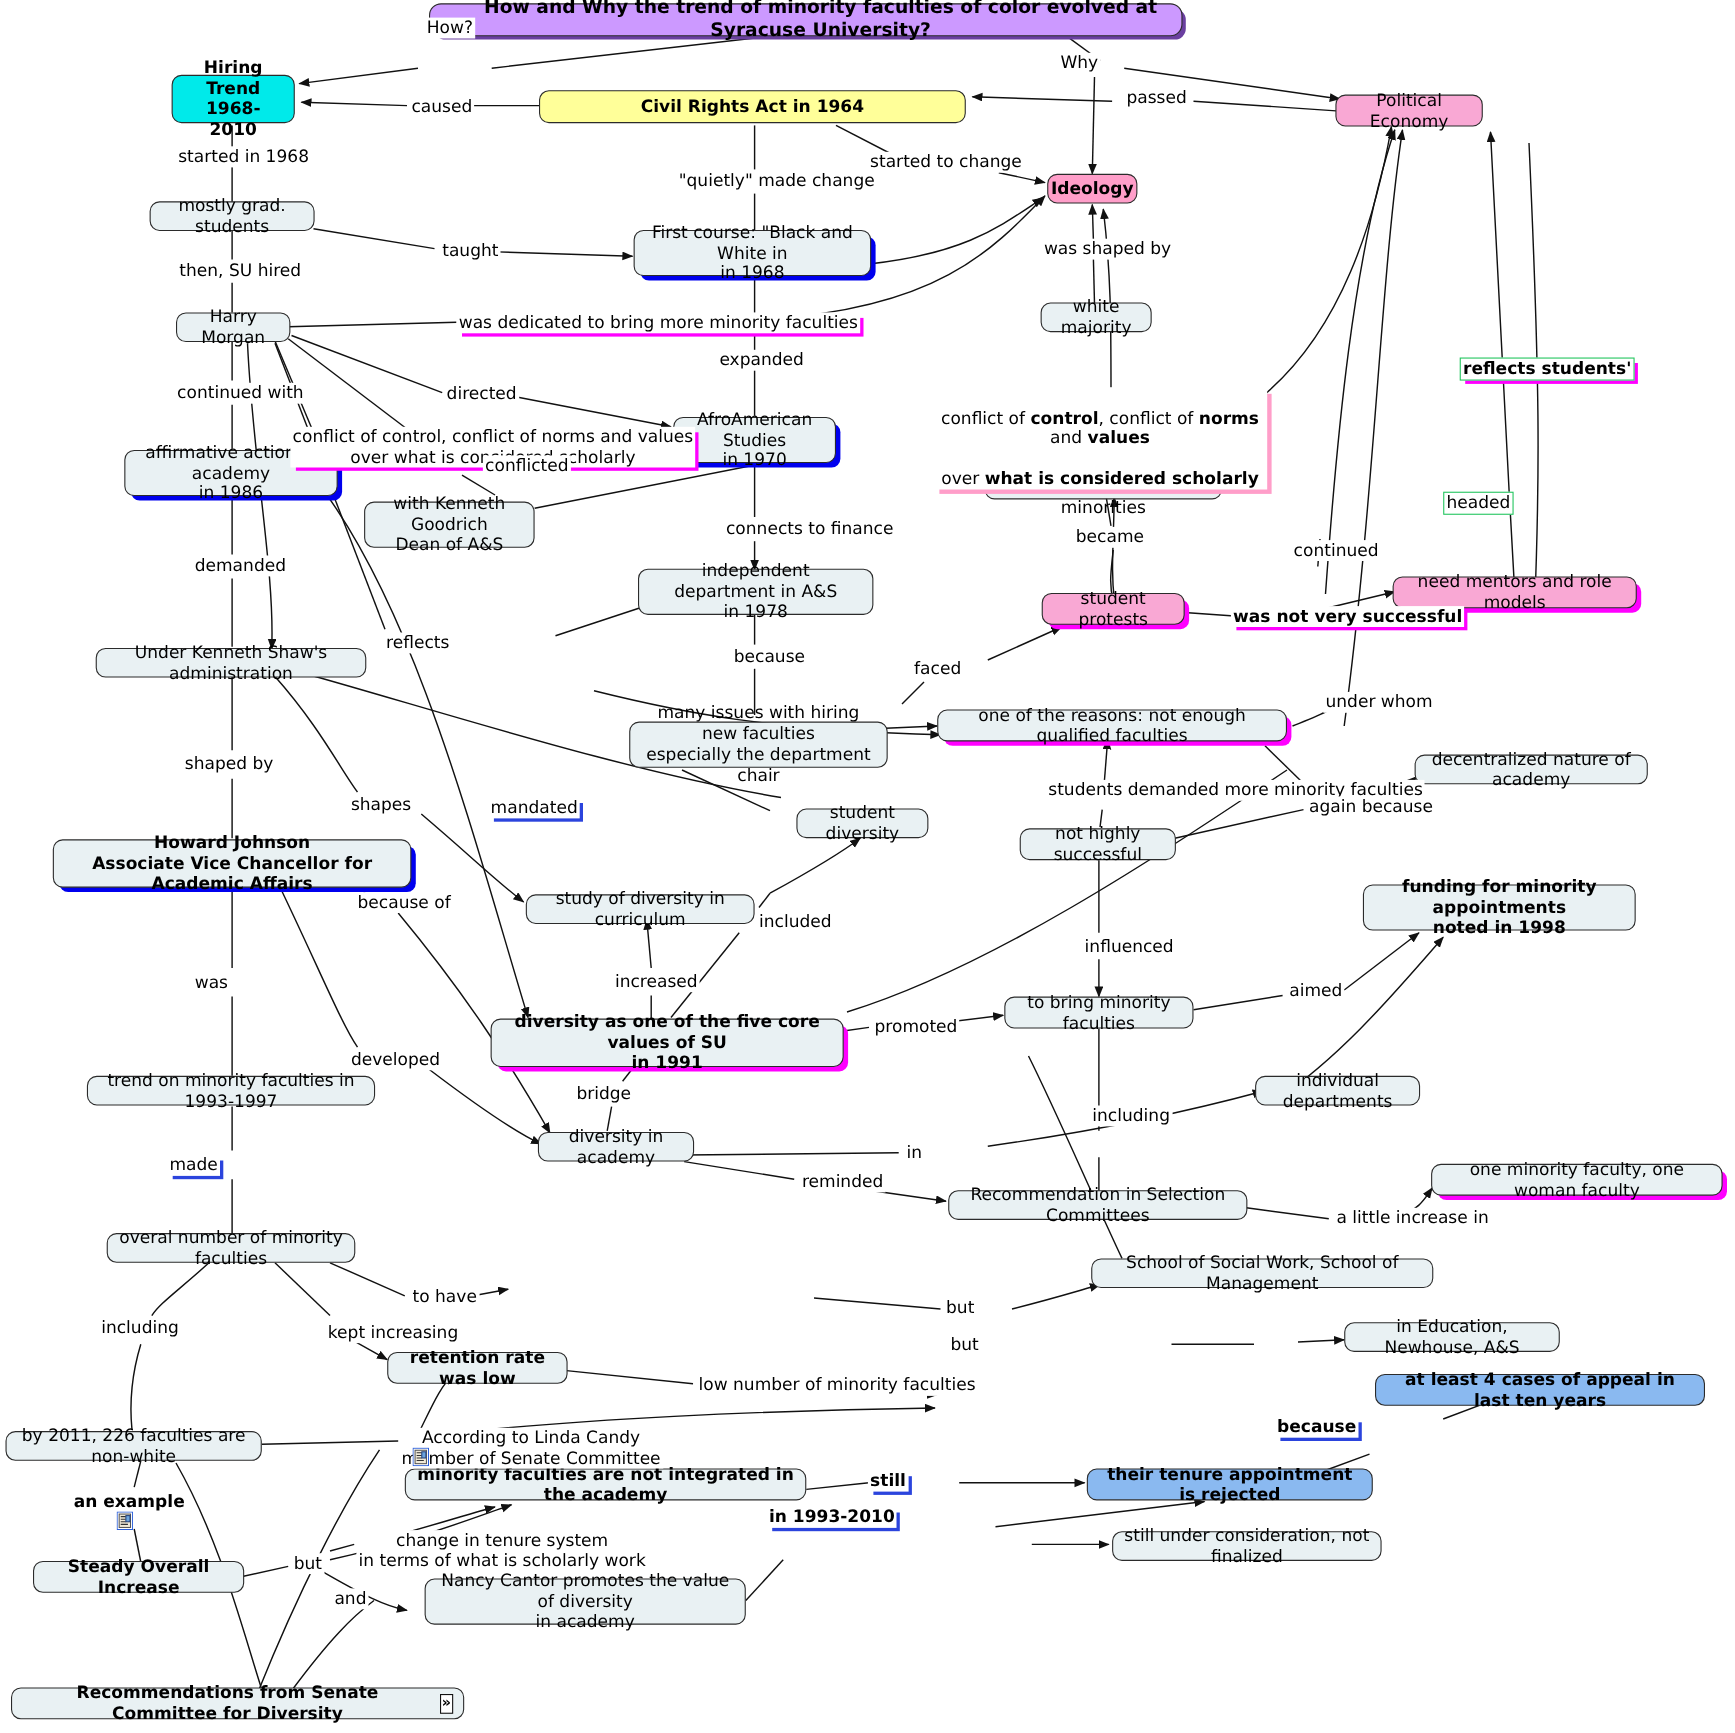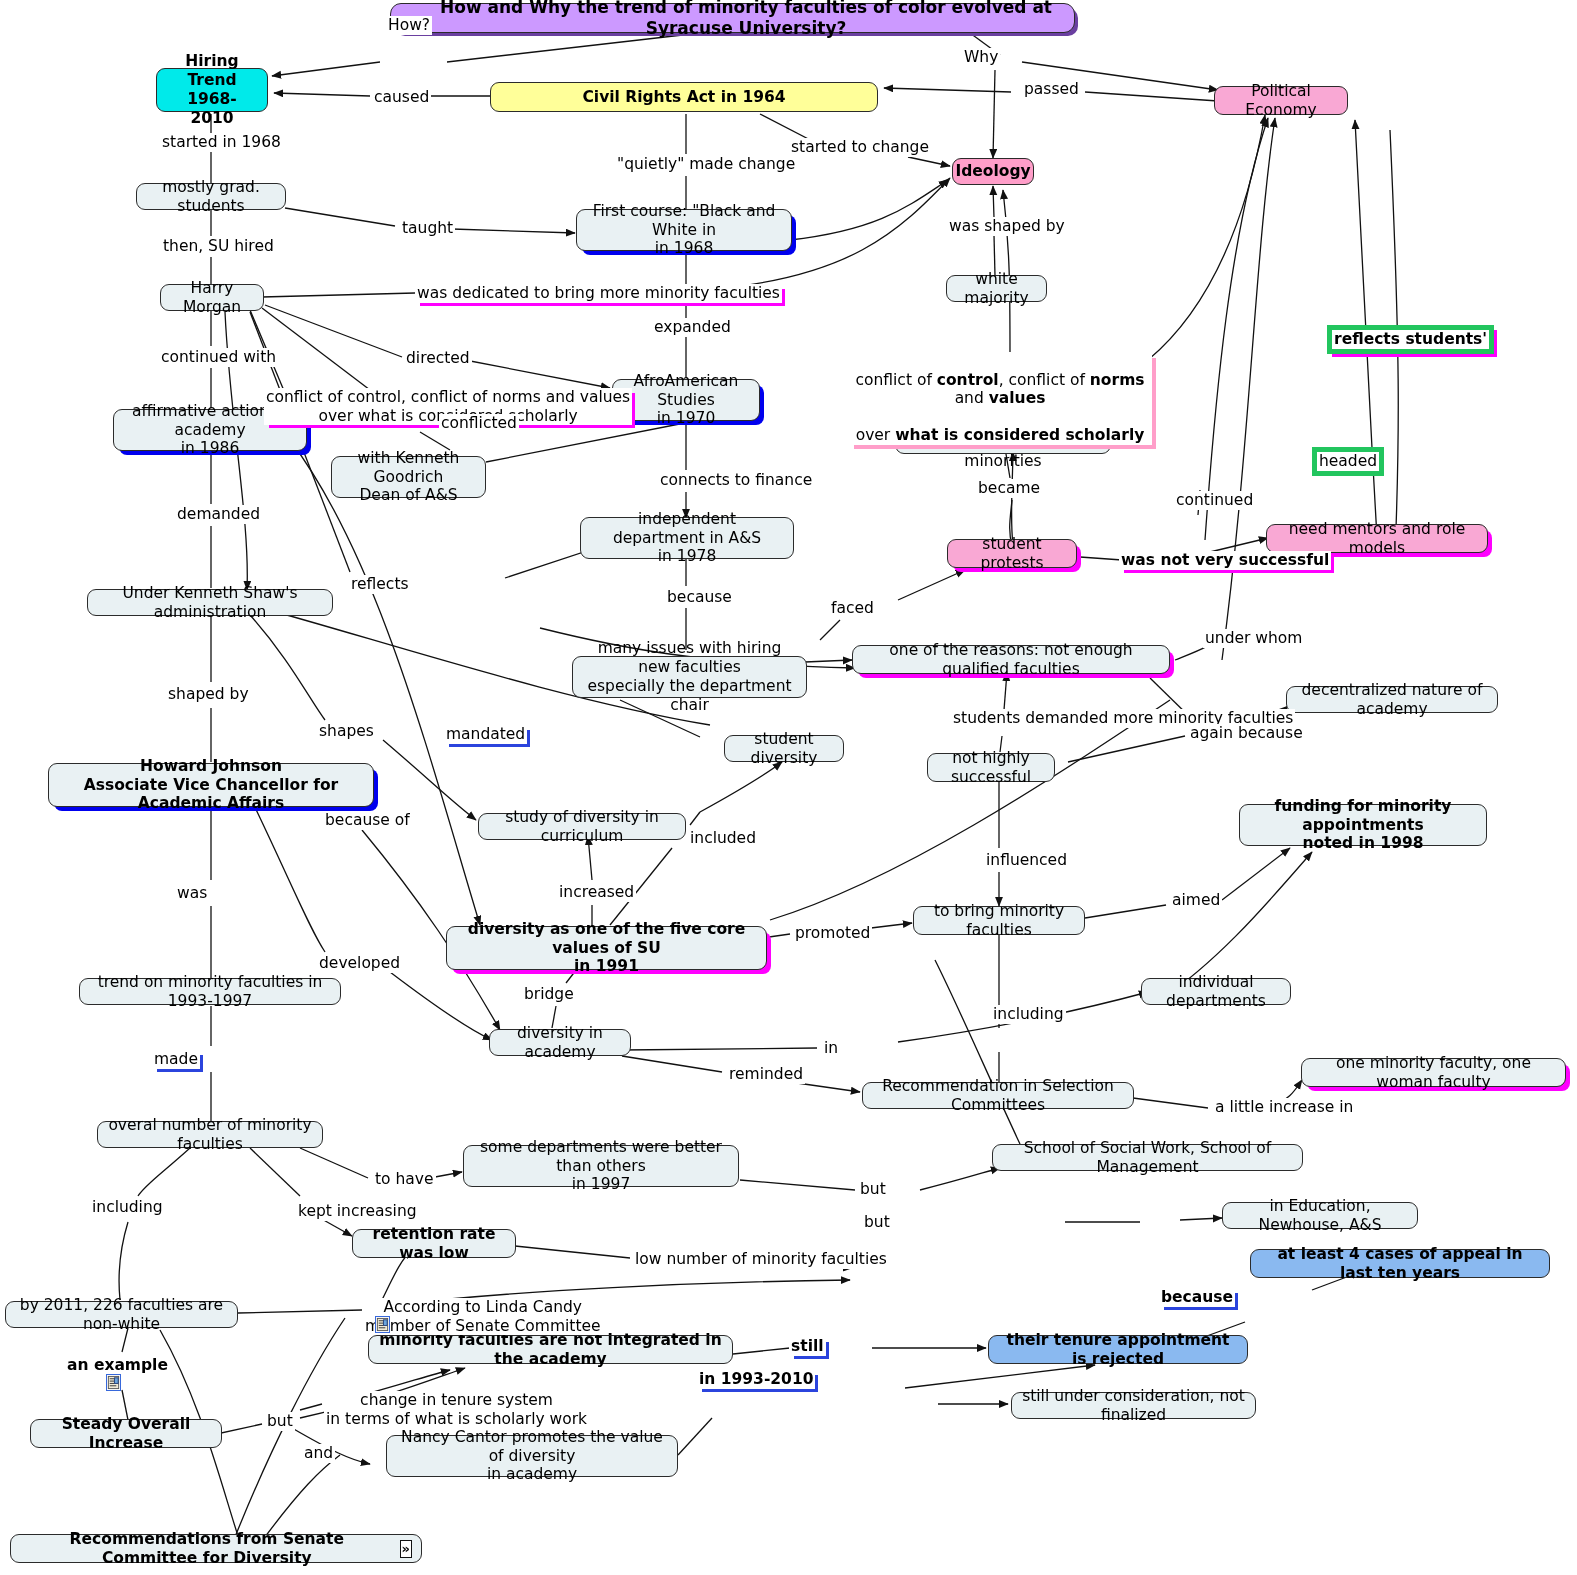--- a/index.html
+++ b/index.html
@@ -46,21 +46,21 @@
     background:#fff;
     white-space:pre-line;
     text-align:center;
     padding:0 2px;
     z-index:4;
   }
   .lbl.b{font-weight:bold;}
   .lbl.u-blue{box-shadow:4px 4px 0 -1px #2b44dd;}
   .lbl.u-mag{box-shadow:4px 4px 0 -1px #ff00ff;}
   .lbl.u-pink{box-shadow:5px 5px 0 -1px #ff9ec9;}
-  .lbl.boxed{border:5px solid #22c55e;text-align:center;}
+  .lbl.boxed{border:1px solid #22c55e;text-align:center;}
 
   
   .doc-icon{
     position:absolute;width:15px;height:17px;z-index:6;
   }
   .chev{
     display:inline-block;border:1px solid #111;background:#fff;
     font-size:13px;line-height:13px;padding:1px 1px 2px 1px;margin-left:6px;
   }
 </style>
@@ -340,21 +340,21 @@
 
   <div class="node" style="left:572px;top:656px;width:235px;height:42px;">many issues with hiring new faculties
 especially the department chair</div>
 
   <div class="node sh-mag" style="left:852px;top:645px;width:318px;height:29px;">one of the reasons: not enough qualified faculties</div>
 
   <div class="node" style="left:1286px;top:686px;width:212px;height:27px;">decentralized nature of academy</div>
 
   <div class="node" style="left:724px;top:735px;width:120px;height:27px;">student diversity</div>
 
-  <div class="node" style="left:927px;top:753px;width:128px;height:29px;">not highly successful</div>
+  <div class="node" style="left:927px;top:753px;width:142px;height:29px;">not highly successful</div>
 
   <div class="node b sh-blue" style="left:48px;top:763px;width:326px;height:44px;">Howard Johnson
 Associate Vice Chancellor for Academic Affairs</div>
 
   <div class="node b" style="left:1239px;top:804px;width:248px;height:42px;">funding for minority appointments
 noted in 1998</div>
 
   <div class="node" style="left:478px;top:813px;width:208px;height:27px;">study of diversity in curriculum</div>
 
   <div class="node b sh-mag" style="left:446px;top:926px;width:321px;height:44px;">diversity as one of the five core values of SU
@@ -367,22 +367,20 @@
   <div class="node" style="left:1141px;top:978px;width:150px;height:27px;">individual departments</div>
 
   <div class="node" style="left:489px;top:1029px;width:142px;height:27px;">diversity in academy</div>
 
   <div class="node sh-mag" style="left:1301px;top:1058px;width:265px;height:29px;">one minority faculty, one woman faculty</div>
 
   <div class="node" style="left:862px;top:1082px;width:272px;height:27px;">Recommendation in Selection Committees</div>
 
   <div class="node" style="left:97px;top:1121px;width:226px;height:27px;">overal number of minority faculties</div>
 
-  <div class="node" style="left:463px;top:1145px;width:276px;height:42px;">some departments were better than others
-in 1997</div>
 
   <div class="node" style="left:992px;top:1144px;width:311px;height:27px;">School of Social Work, School of Management</div>
 
   <div class="node" style="left:1222px;top:1202px;width:196px;height:27px;">in Education, Newhouse, A&amp;S</div>
 
   <div class="node b" style="left:352px;top:1229px;width:164px;height:29px;">retention rate was low</div>
 
 
   <div class="node n-ltblue" style="left:1250px;top:1249px;width:300px;height:29px;">at least 4 cases of appeal in last ten years</div>
 

